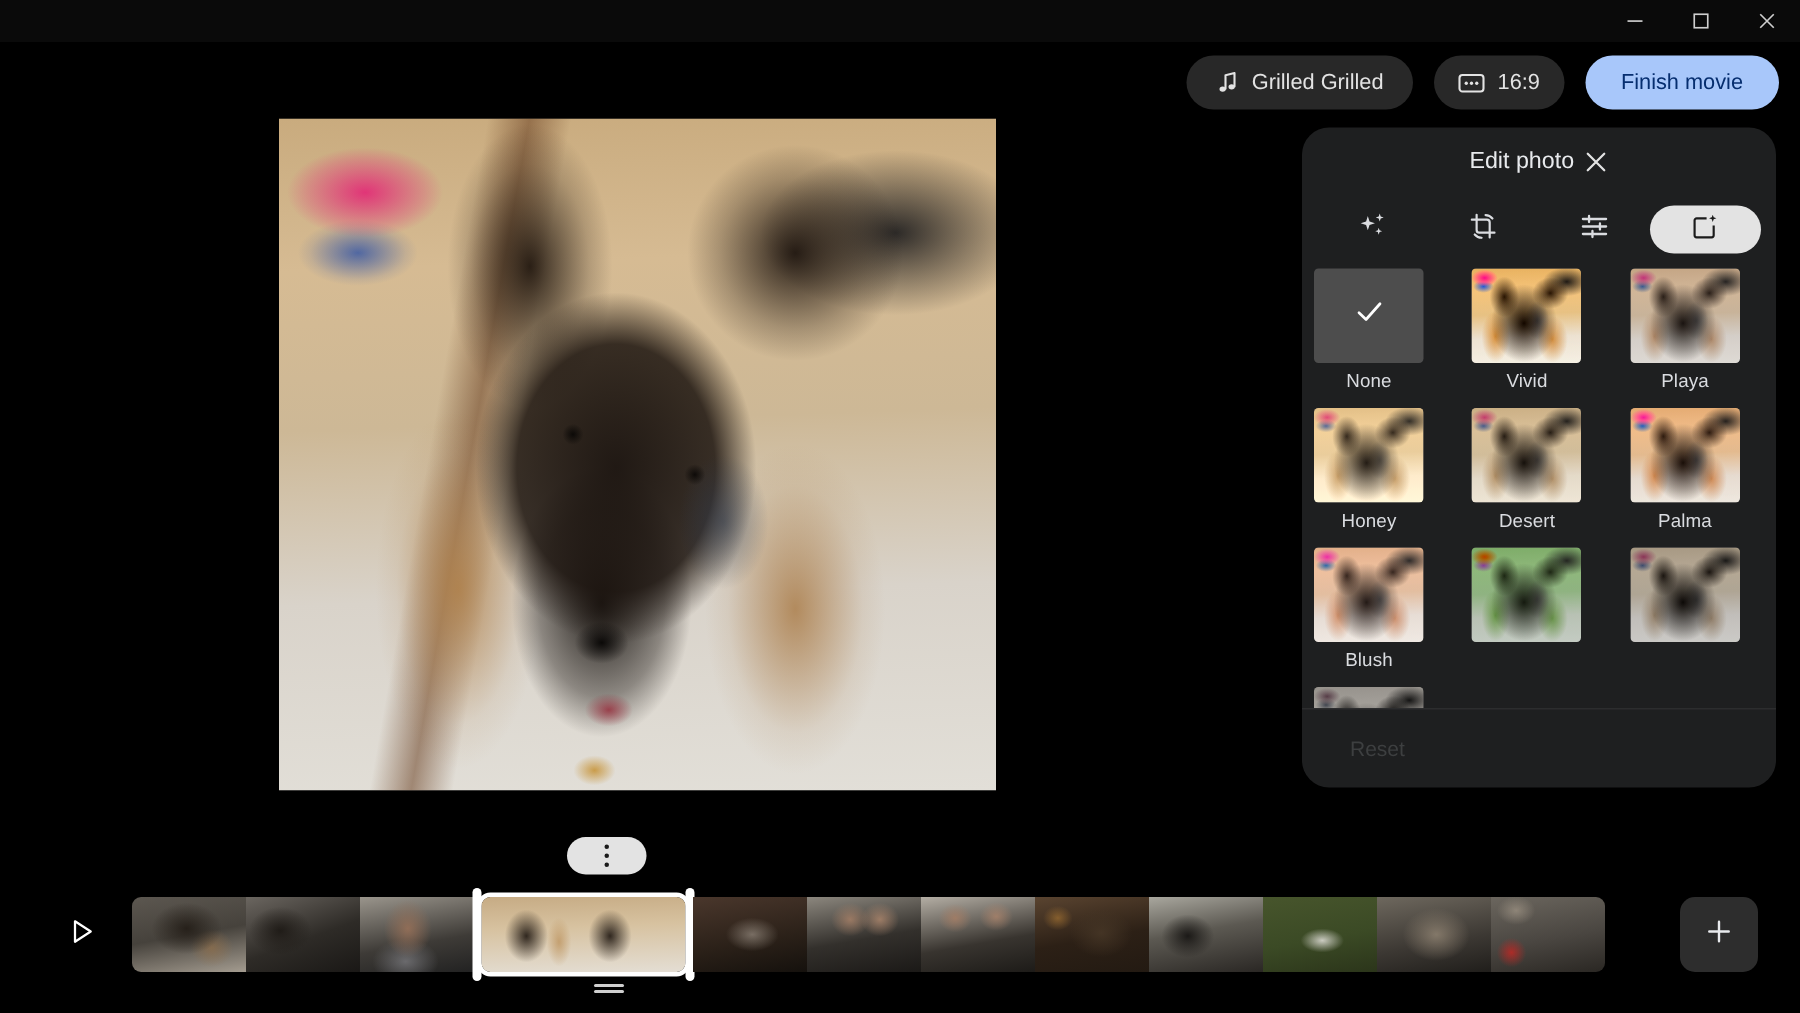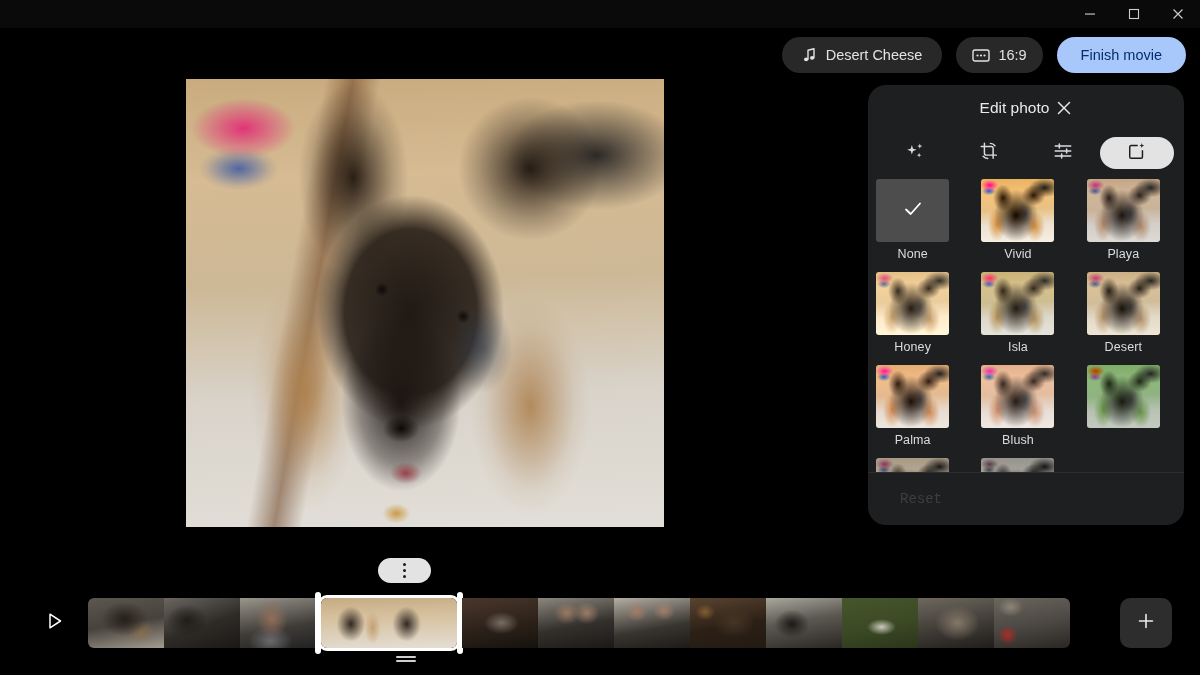--- a/index.html
+++ b/index.html
@@ -183,21 +183,21 @@
   .f-row4b    { filter: saturate(0.5) contrast(1.15) brightness(0.85); }
   .f-row4c    { filter: saturate(0.15) contrast(1.2) brightness(0.8); }
 
   .panel-foot {
     flex: 0 0 52px; height: 52px;
     display: flex; align-items: center;
     padding-left: 22px;
   }
   .reset-btn {
     font-size: 14px; color: #3d3f40;
-    padding: 6px 10px; border-radius: 16px; font-family: Liberation Mono, monospace;
+    padding: 6px 10px; border-radius: 16px;
   }
 
   
   .play-btn {
     position: absolute; left: 40px; top: 608px;
     width: 30px; height: 30px;
     display: flex; align-items: center; justify-content: center;
     color: #fff;
   }
   .filmstrip {
@@ -332,21 +332,21 @@
   <div class="topbar">
 
     <div class="pill">
       <span class="glyph">
         <svg width="15" height="16" viewBox="0 0 15 16" fill="none">
           <path d="M6 12.2V3.2l6-1.5v9" stroke="currentColor" stroke-width="1.4" stroke-linecap="round" stroke-linejoin="round"></path>
           <ellipse cx="4.1" cy="12.4" rx="2.1" ry="1.8" fill="currentColor"></ellipse>
           <ellipse cx="10.1" cy="10.9" rx="2.1" ry="1.8" fill="currentColor"></ellipse>
         </svg>
       </span>
-      <span>Desert Cheese</span>
+      <span>Grilled Grilled</span>
     </div>
 
     <div class="pill pill-ratio">
       <span class="glyph">
         <svg width="18" height="15" viewBox="0 0 18 15" fill="none">
           <rect x="1" y="2" width="16" height="11" rx="2" stroke="currentColor" stroke-width="1.4"></rect>
           <circle cx="5.5" cy="7.5" r="1.1" fill="currentColor"></circle>
           <circle cx="9" cy="7.5" r="1.1" fill="currentColor"></circle>
           <circle cx="12.5" cy="7.5" r="1.1" fill="currentColor"></circle>
         </svg>
@@ -444,26 +444,20 @@
           <div class="filter-label">Playa</div>
         </div>
 
         <div class="filter-item">
           <div class="swatch">
               <div class="thumbimg f-honey"></div>
             </div>
           <div class="filter-label">Honey</div>
         </div>
 
-        <div class="filter-item">
-          <div class="swatch">
-              <div class="thumbimg f-isla"></div>
-            </div>
-          <div class="filter-label">Isla</div>
-        </div>
 
         <div class="filter-item">
           <div class="swatch">
               <div class="thumbimg f-desert"></div>
             </div>
           <div class="filter-label">Desert</div>
         </div>
 
 
         <div class="filter-item">

